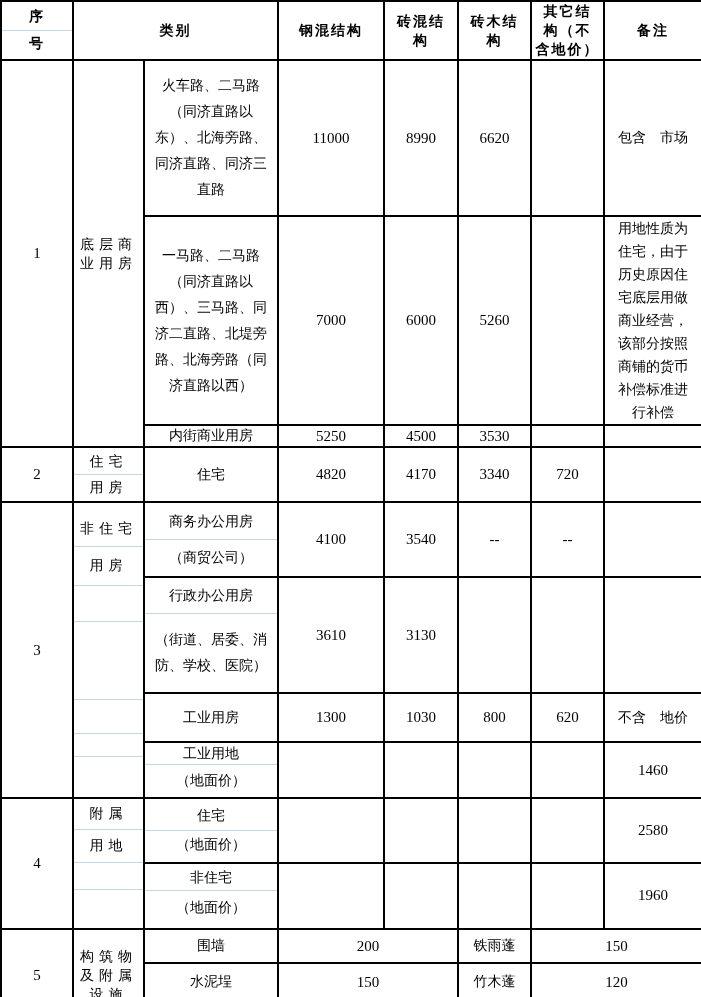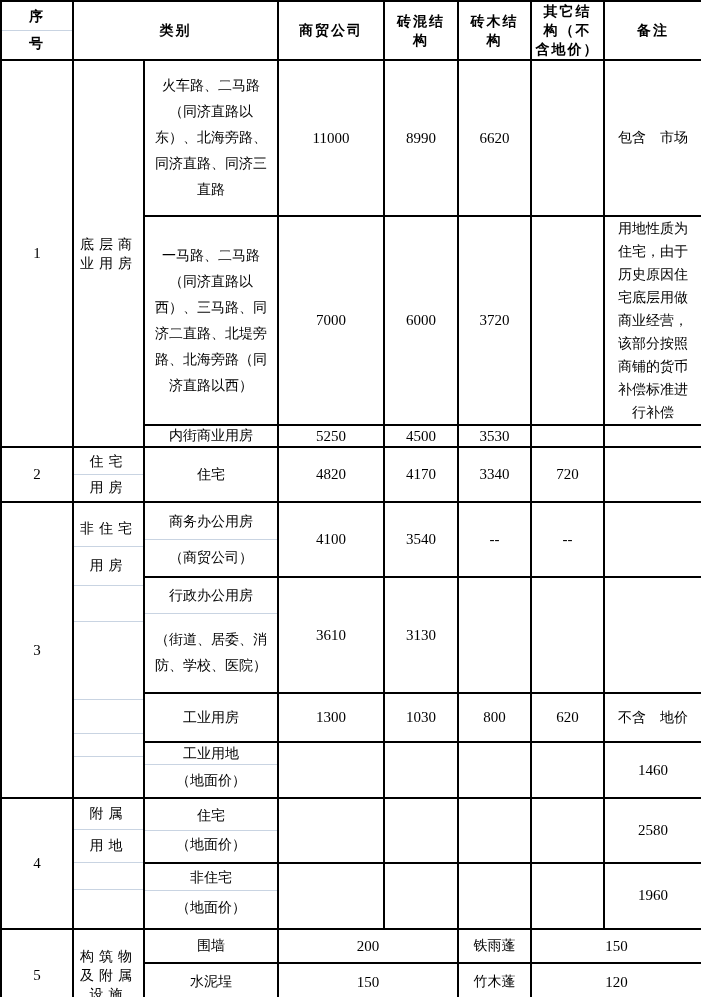--- a/index.html
+++ b/index.html
@@ -37,21 +37,21 @@
 
   <tbody>
       <tr style="height:57px">
     <th class="pad0">
       <div class="stack" style="height:53px">
         <div class="seg">序</div>
         <div class="seg">号</div>
       </div>
     </th>
     <th colspan="2">类别</th>
-    <th>商贸公司</th>
+    <th>钢混结构</th>
     <th class="pre">砖混结
 构</th>
     <th class="pre">砖木结
 构</th>
     <th class="pre">其它结
 构（不
 含地价）</th>
     <th>备注</th>
   </tr>
 
@@ -64,21 +64,21 @@
     <td class="num">8990</td>
     <td class="num">6620</td>
     <td></td>
     <td>包含　市场</td>
   </tr>
 
   <tr style="height:207px">
     <td class="cat3">一马路、二马路（同济直路以西）、三马路、同济二直路、北堤旁路、北海旁路（同济直路以西）</td>
     <td class="num">7000</td>
     <td class="num">6000</td>
-    <td class="num">3720</td>
+    <td class="num">5260</td>
     <td></td>
     <td class="note">用地性质为住宅，由于历史原因住宅底层用做商业经营，该部分按照商铺的货币补偿标准进行补偿</td>
   </tr>
 
   <tr style="height:22px">
     <td>内街商业用房</td>
     <td class="num">5250</td>
     <td class="num">4500</td>
     <td class="num">3530</td>
     <td></td>

